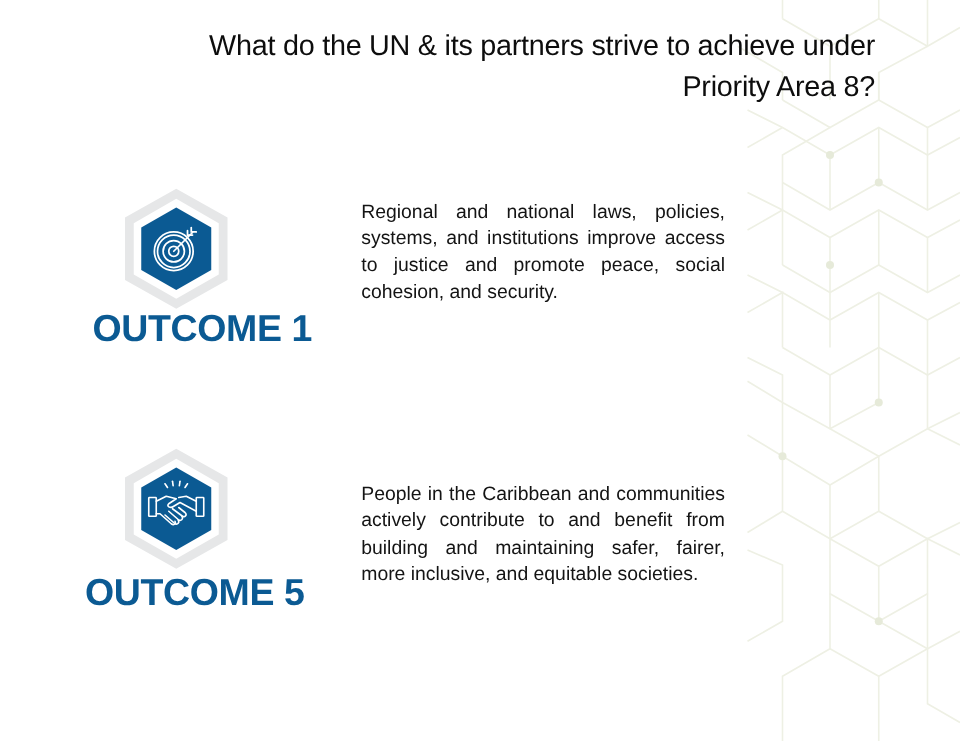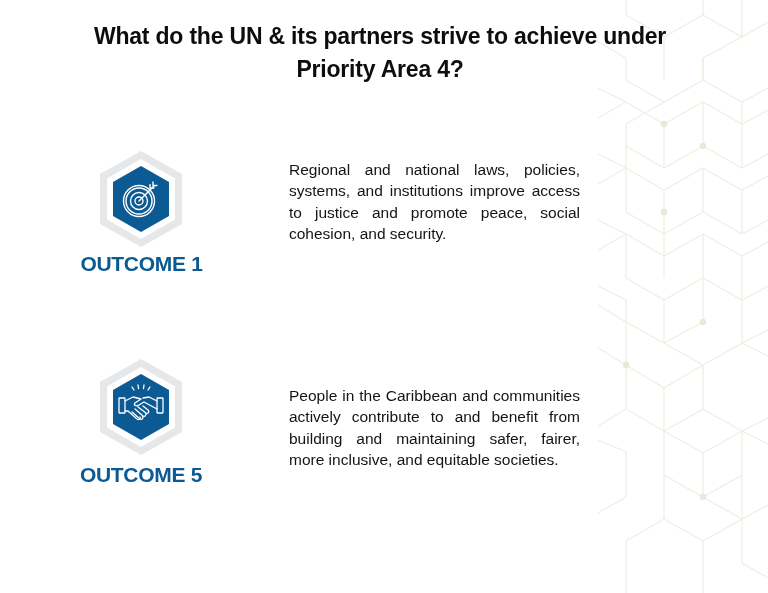--- a/index.html
+++ b/index.html
@@ -3,28 +3,28 @@
   <meta charset="utf-8">
   <style>
     * { box-sizing: border-box; margin: 0; padding: 0; }
     html, body { width: 768px; height: 593px; background: #ffffff; overflow: hidden; }
     body { position: relative; font-family: "Liberation Sans", "DejaVu Sans", sans-serif; color: #111111; }
 
     .bg-pattern { position: absolute; left: 590px; top: 0; width: 178px; height: 593px; z-index: 0; }
 
     .title {
       position: absolute; left: 60px; top: 20px; width: 640px;
-      text-align: center; font-weight: 700; font-size: 23px; line-height: 33px;
+      text-align: right; font-weight: 400; font-size: 23px; line-height: 33px;
       color: #0d0d0d; z-index: 1; letter-spacing: -0.2px;
     }
 
     .outcome-badge { position: absolute; z-index: 1; }
     .outcome-badge svg { display: block; }
     .outcome-label {
-      position: absolute; font-weight: 700; font-size: 21px; line-height: 26px;
+      position: absolute; font-weight: 700; font-size: 30px; line-height: 26px;
       color: #0b5a93; letter-spacing: -0.3px; white-space: nowrap; z-index: 1;
       text-align: center;
     }
 
     .outcome-text {
       position: absolute; left: 265px; width: 291px;
       font-size: 15.5px; line-height: 21.3px; color: #141414;
       text-align: justify; z-index: 1; margin-left: 24px;
     }
   </style>
@@ -93,21 +93,21 @@
     <circle cx="113" cy="146" r="3.2"></circle>
     <circle cx="74" cy="212" r="3.2"></circle>
     <circle cx="113" cy="322" r="3.2"></circle>
     <circle cx="36" cy="365" r="3.2"></circle>
     <circle cx="113" cy="497" r="3.2"></circle>
   </g>
 </svg>
 
 <h1 class="title">
   <span>What do the UN &amp; its partners strive to achieve under</span><br>
-  <span>Priority Area 4?</span>
+  <span>Priority Area 8?</span>
 </h1>
 
 <div>
   <div class="outcome-badge" style="left:97px; top:149px;">
     <svg width="88" height="100" viewBox="0 0 88 100">
 
       <polygon points="44,2 85,25 85,75 44,98 3,75 3,25" fill="#e6e7e8"></polygon>
       <polygon points="44,10 78,29.5 78,70.5 44,90 10,70.5 10,29.5" fill="#ffffff"></polygon>
 
       <polygon points="44,17 72,33 72,67 44,83 16,67 16,33" fill="#0b5a93"></polygon>

